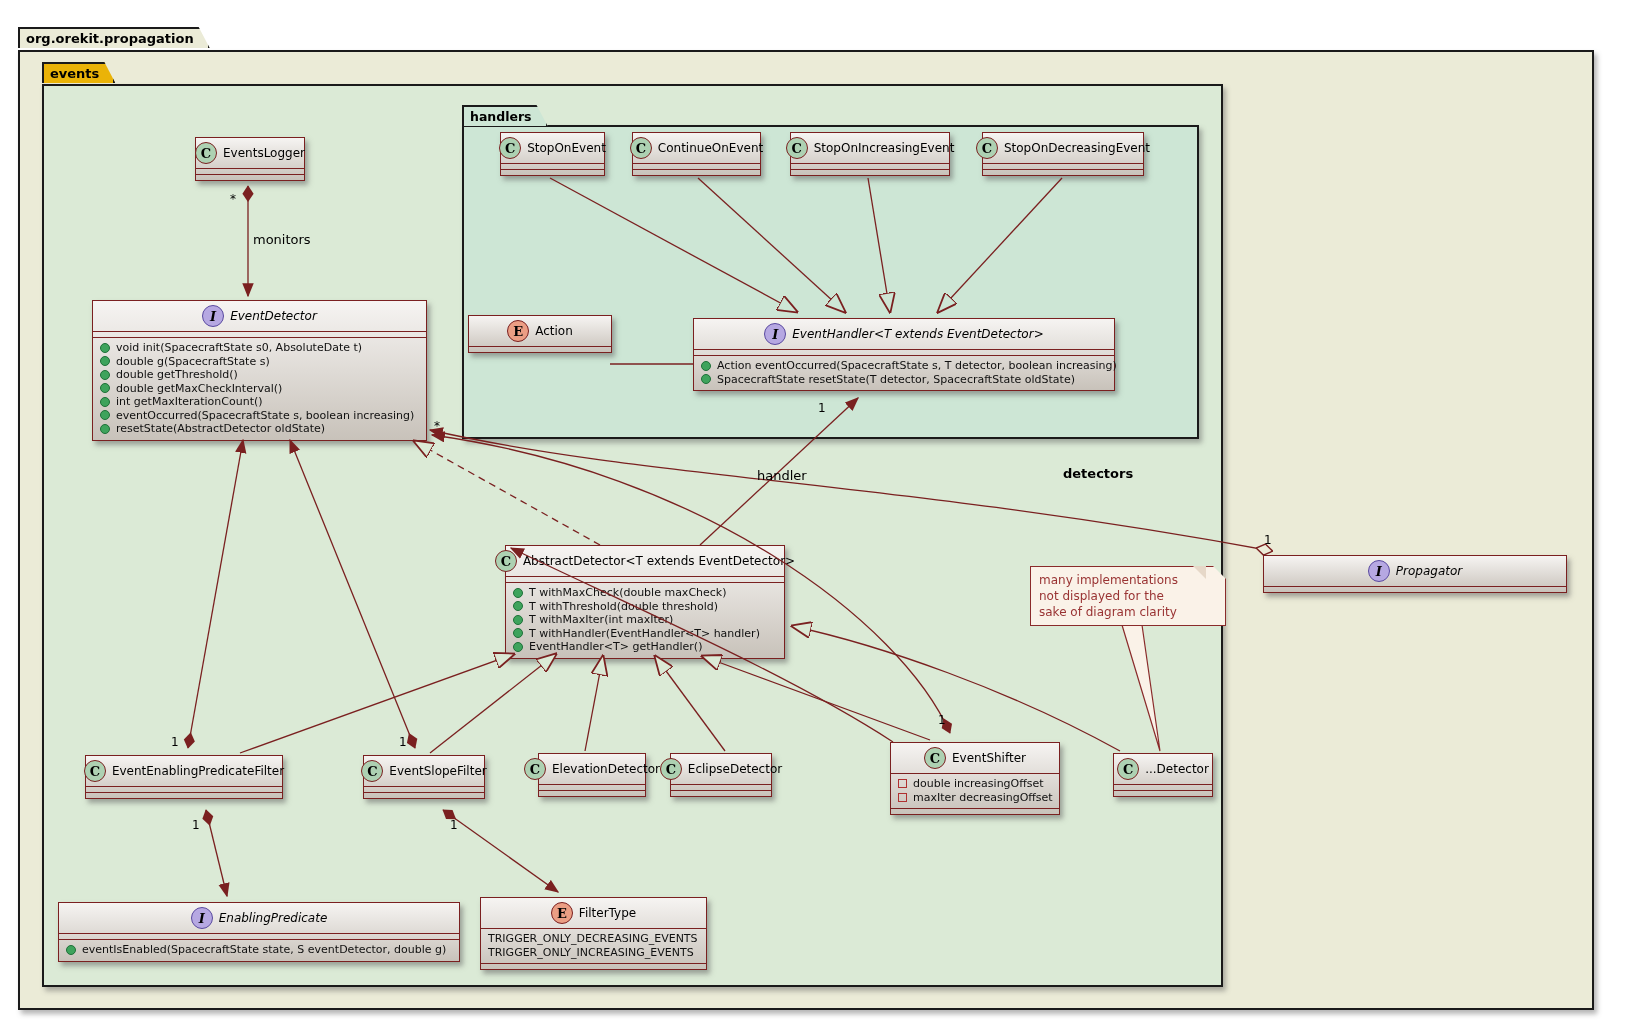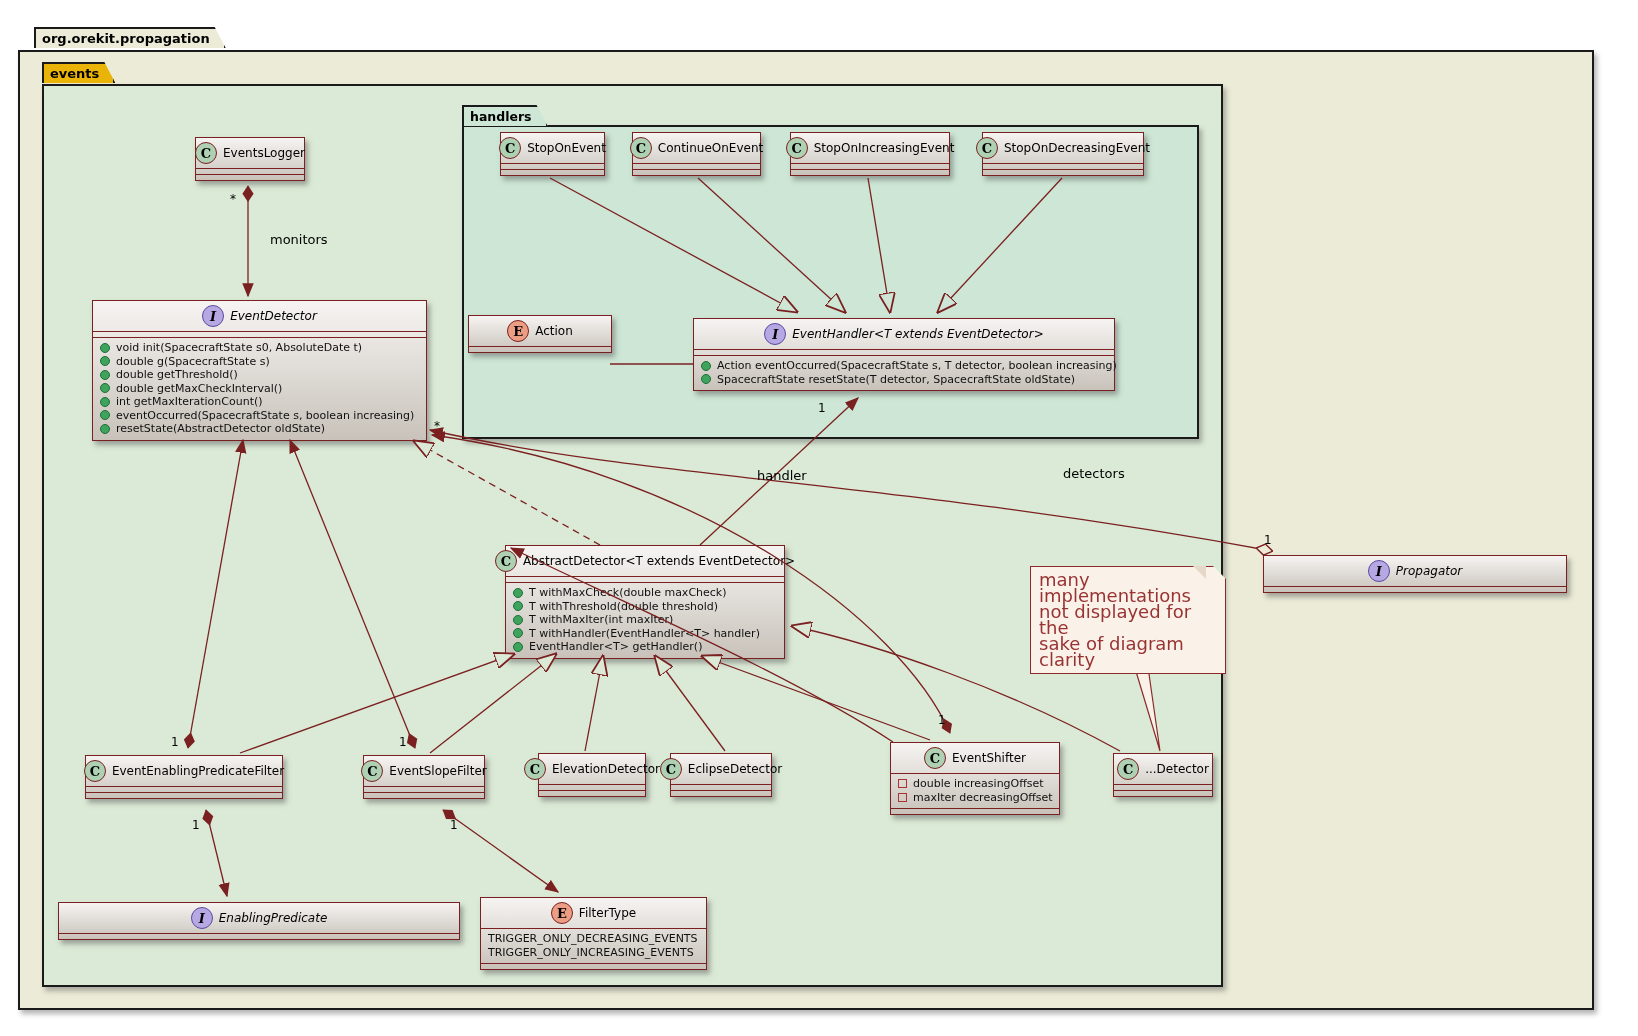--- a/index.html
+++ b/index.html
@@ -4,21 +4,21 @@
 <style>
   html,body{margin:0;padding:0;background:#fff;}
   #canvas{position:relative;width:1638px;height:1036px;background:#ffffff;
           font-family:"DejaVu Sans", sans-serif;overflow:hidden;}
   
   .pkg-body{position:absolute;border:2px solid #1a1a1a;box-shadow:3px 4px 5px rgba(90,90,90,.45);}
   .pkg-tab{position:absolute;border:2px solid #1a1a1a;border-bottom:none;
            font-weight:bold;font-size:13px;color:#000;padding:2px 14px 2px 6px;
            clip-path:polygon(0 0,calc(100% - 11px) 0,100% 100%,0 100%);}
   #pkg-outer-body{left:18px;top:50px;width:1572px;height:956px;background:#ebebd7;}
-  #pkg-outer-tab{left:34px;top:27px;background:#ebebd7;}
+  #pkg-outer-tab{left:18px;top:27px;background:#ebebd7;}
   #pkg-events-body{left:42px;top:84px;width:1177px;height:899px;background:#dbead6;}
   #pkg-events-tab{left:42px;top:62px;background:#eab308;}
   #pkg-handlers-body{left:462px;top:125px;width:733px;height:310px;background:#cde6d5;}
   #pkg-handlers-tab{left:462px;top:105px;background:#cde6d5;font-size:12.5px;}
   
   .uml-class{position:absolute;border:1.5px solid #7a2020;
              background:linear-gradient(#f6f4f2,#c8c2ba);
              box-shadow:3px 4px 5px rgba(90,90,90,.5);}
   .uml-title{display:flex;align-items:center;justify-content:center;gap:6px;
              padding:4px 6px;font-size:12px;color:#000;white-space:nowrap;}
@@ -36,21 +36,21 @@
   .mi{flex:0 0 auto;display:inline-block;}
   .mi.method{width:8px;height:8px;border-radius:50%;background:#3ea35c;border:1px solid #1e7038;}
   .mi.const{width:7px;height:7px;border-radius:50%;background:transparent;border:1.5px solid #2e9e54;}
   .mi.field{width:7px;height:7px;background:transparent;border:1.5px solid #b03030;}
   
   .elabel{position:absolute;font-size:13px;color:#000;white-space:nowrap;}
   .mult{position:absolute;font-size:12px;color:#000;white-space:nowrap;}
   
   #note{position:absolute;left:1030px;top:566px;width:178px;background:#faf2e8;
         border:1.5px solid #8a2b2b;box-shadow:3px 4px 5px rgba(90,90,90,.5);
-        padding:5px 8px;font-size:18px;line-height:16px;color:#993333;
+        padding:5px 8px;font-size:12px;line-height:16px;color:#993333;
         clip-path:polygon(0 0,calc(100% - 13px) 0,100% 13px,100% 100%,0 100%);}
   #note-fold{position:absolute;left:1193px;top:566px;width:0;height:0;
              border-left:13px solid #e6d8c8;border-top:13px solid transparent;
              transform:rotate(180deg);}
   svg.edges{position:absolute;left:0;top:0;pointer-events:none;}
 </style>
 </head>
 <body>
 
 <div id="canvas">
@@ -249,20 +249,26 @@
         </div>
         <div class="comp empty"></div>
         <div class="comp empty"></div>
       </div>
       <div class="uml-class" style="left: 58px; top: 902px; width: 400px;">
         <div class="uml-title it">
           <span class="badge I">I</span>
           <span>EnablingPredicate</span>
         </div>
         <div class="comp empty"></div>
+        <div class="comp">
+          <div class="mrow">
+            <span class="mi method"></span>
+            <span>eventIsEnabled(SpacecraftState state, S eventDetector, double g)</span>
+          </div>
+        </div>
       </div>
       <div class="uml-class" style="left: 480px; top: 897px; width: 225px;">
         <div class="uml-title">
           <span class="badge E">E</span>
           <span>FilterType</span>
         </div>
         <div class="comp">
           <div class="mrow">
             <span>TRIGGER_ONLY_DECREASING_EVENTS</span>
           </div>
@@ -337,23 +343,23 @@
       <path d="M1122,625 L1160,751 L1142,625 z" fill="#faf2e8" stroke="#8a2b2b" stroke-width="1.2"></path>
     </g>
   </svg>
 
   <div id="note">
     <div>many implementations</div>
     <div>not displayed for the</div>
     <div>sake of diagram clarity</div>
   </div>
 
-  <div class="elabel" style="left:270px;top:232px;">monitors</div>
+  <div class="elabel" style="left:253px;top:232px;">monitors</div>
   <div class="elabel" style="left:757px;top:468px;">handler</div>
-  <div class="elabel" style="left:1063px;top:466px;">detectors</div>
+  <div class="elabel" style="left:1063px;top:466px;font-weight:bold;">detectors</div>
 
   <div class="mult" style="left:230px;top:192px;">*</div>
   <div class="mult" style="left:434px;top:419px;">*</div>
   <div class="mult" style="left:818px;top:401px;">1</div>
   <div class="mult" style="left:1264px;top:533px;">1</div>
   <div class="mult" style="left:171px;top:735px;">1</div>
   <div class="mult" style="left:399px;top:735px;">1</div>
   <div class="mult" style="left:192px;top:818px;">1</div>
   <div class="mult" style="left:450px;top:818px;">1</div>
   <div class="mult" style="left:938px;top:713px;">1</div>

